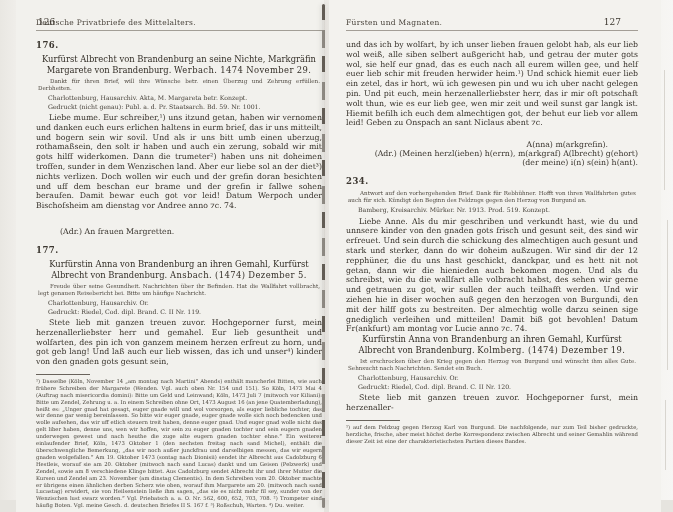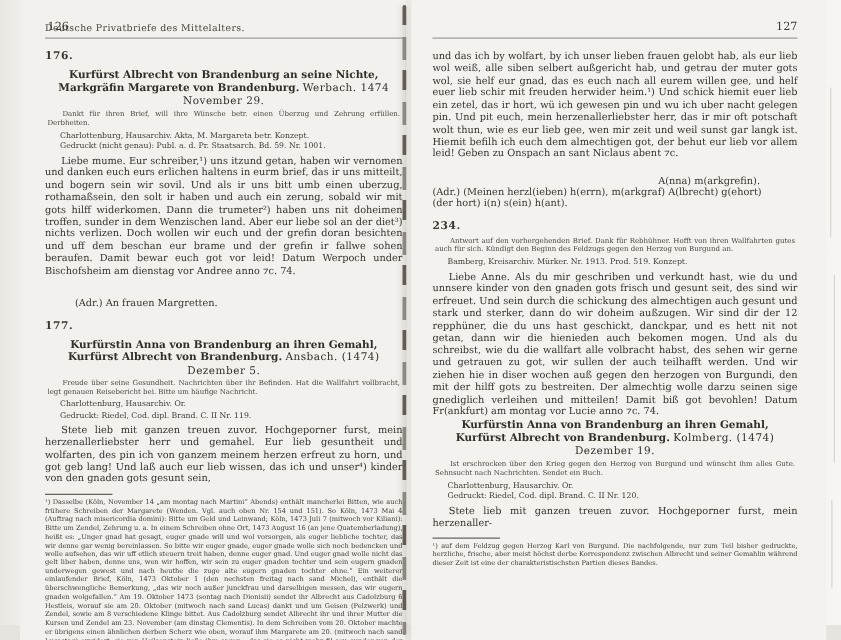--- a/index.html
+++ b/index.html
@@ -33,37 +33,37 @@
 
   .content { position:absolute; top:18px; }
   .page-left  .content { left:20px; width:286px; }
   .page-right .content { left:17px; width:292px; }
 
   .running { position:relative; height:13px; padding-bottom:3px;
              border-bottom:1px solid rgba(96,89,78,0.55); margin-bottom:9px; }
   .running .head { font-size:7.5px; color:#4a443c; letter-spacing:0.3px; }
   .running .pno  { position:absolute; top:-1px; font-size:9px; color:#3d3830; }
   .pno-left  { left:2px; }
-  .pno-right { right:0; }
+  .pno-right { right:17px; }
 
   .letter-number { font-weight:bold; font-size:8.5px;
                    letter-spacing:0.5px; margin:9px 0 4px; }
   .letter-heading { text-align:center; font-size:8.4px; line-height:10.6px;
                     padding:0 4px; margin-bottom:3px; color:#332e27; }
-  .hd-title { font-weight:bold; }
+  .hd-title { font-weight:normal; }
   .hd-date  { font-weight:normal; letter-spacing:0.4px; }
   .regest { font-size:5.6px; line-height:7px; text-align:justify;
             text-indent:12px; color:#4c463e; margin-bottom:2px; padding:0 2px; }
   .prov { font-size:6.2px; line-height:8.4px; padding-left:12px; color:#423d35; }
   .letter-body { font-size:7.8px; line-height:9.8px; text-align:justify;
                  text-indent:13px; margin-top:2px; color:#38332c; }
   .no-indent { text-indent:0; }
   .closing { font-size:7.8px; margin-top:16px; padding-left:24px; }
   .signature { font-size:7.8px; text-align:right; padding-right:30px; margin-top:12px; }
-  .addr { font-size:7.8px; text-align:left; }
+  .addr { font-size:7.8px; text-align:right; }
   .fn-rule { width:54px; border-top:1px solid rgba(70,64,55,0.8); margin:7px 0 3px; }
   .footnotes { font-size:5.3px; line-height:6.9px; text-align:justify; color:#454038; }
 </style>
 </head>
 <body>
 
 <div class="scan">
 
   <div class="page page-left">
     <div class="content">
@@ -104,27 +104,28 @@
     </div>
   </div>
 
   <div class="gutter"></div>
 
   <div class="page page-right">
     <div class="content">
 
       <div class="running">
         <span class="pno pno-right">127</span>
+        <div class="head">Fürsten und Magnaten.</div>
       </div>
 
       <div>
         <div class="letter-body no-indent">und das ich by wolfart, by ich unser lieben frauen gelobt hab, als eur lieb wol weiß, alle siben selbert außgericht hab, und getrau der muter gots wol, sie helf eur gnad, das es euch nach all eurem willen gee, und helf euer lieb schir mit freuden herwider heim.¹) Und schick hiemit euer lieb ein zetel, das ir hort, wü ich gewesen pin und wu ich uber nacht gelegen pin. Und pit euch, mein herzenallerliebster herr, das ir mir oft potschaft wolt thun, wie es eur lieb gee, wen mir zeit und weil sunst gar langk ist. Hiemit befilh ich euch dem almechtigen got, der behut eur lieb vor allem leid! Geben zu Onspach an sant Niclaus abent ⁊c.</div>
         <div class="signature">A(nna) m(arkgrefin).</div>
         <div class="addr">(Adr.)  (Meinen herzl(ieben) h(errn), m(arkgraf) A(lbrecht) g(ehort)</div>
-        <div class="addr">(der hort) i(n) s(ein) h(ant).</div>
+        <div class="addr">(der meine) i(n) s(ein) h(ant).</div>
       </div>
 
       <div>
         <div class="letter-number">234.</div>
         <div class="regest">Antwort auf den vorhergehenden Brief. Dank für Rebhühner. Hofft von ihren Wallfahrten gutes auch für sich. Kündigt den Beginn des Feldzugs gegen den Herzog von Burgund an.</div>
         <div class="prov">Bamberg, Kreisarchiv. Mürker. Nr. 1913. Prod. 519. Konzept.</div>
         <div class="letter-body">Liebe Anne. Als du mir geschriben und verkundt hast, wie du und unnsere kinder von den gnaden gots frisch und gesunt seit, des sind wir erfreuet. Und sein durch die schickung des almechtigen auch gesunt und stark und sterker, dann do wir doheim außzugen. Wir sind dir der 12 repphüner, die du uns hast geschickt, danckpar, und es hett nit not getan, dann wir die hienieden auch bekomen mogen. Und als du schreibst, wie du die wallfart alle volbracht habst, des sehen wir gerne und getrauen zu got, wir sullen der auch teilhafft werden. Und wir ziehen hie in diser wochen auß gegen den herzogen von Burgundi, den mit der hilff gots zu bestreiten. Der almechtig wolle darzu seinen sige gnediglich verleihen und mitteilen! Damit biß got bevohlen! Datum Fr(ankfurt) am montag vor Lucie anno ⁊c. 74.</div>
       </div>
 
       <div>

